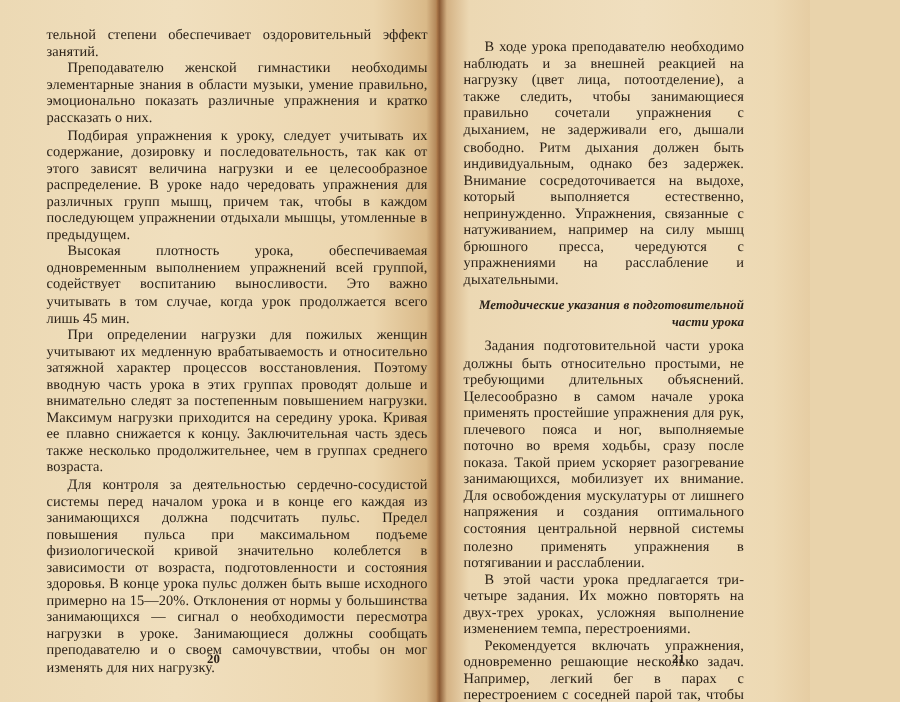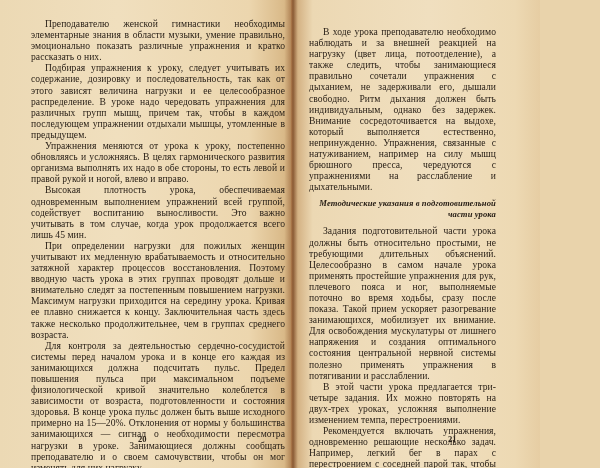--- a/index.html
+++ b/index.html
@@ -45,23 +45,23 @@
     }
     .page-left .page-number { left:138px; }
     .page-right .page-number { left:155px; }
   </style>
 </head>
 <body>
 
 <div class="spread">
 
   <div class="page page-left">
+    <p class="para noindent">тельной степени обеспечивает оздоровительный эффект занятий.</p>
     <p class="para">Преподавателю женской гимнастики необходимы элементарные знания в области музыки, умение правильно, эмоционально показать различные упражнения и кратко рассказать о них.</p>
     <p class="para">Подбирая упражнения к уроку, следует учитывать их содержание, дозировку и последовательность, так как от этого зависят величина нагрузки и ее целесообразное распределение. В уроке надо чередовать упражнения для различных групп мышц, причем так, чтобы в каждом последующем упражнении отдыхали мышцы, утомленные в предыдущем.</p>
-    <p class="para">Упражнения меняются от урока к уроку, постепенно обновляясь и усложняясь. В целях гармонического развития организма выполнять их надо в обе стороны, то есть левой и правой рукой и ногой, влево и вправо.</p>
     <p class="para">Высокая плотность урока, обеспечиваемая одновременным выполнением упражнений всей группой, содействует воспитанию выносливости. Это важно учитывать в том случае, когда урок продолжается всего лишь 45 мин.</p>
     <p class="para">При определении нагрузки для пожилых женщин учитывают их медленную врабатываемость и относительно затяжной характер процессов восстановления. Поэтому вводную часть урока в этих группах проводят дольше и внимательно следят за постепенным повышением нагрузки. Максимум нагрузки приходится на середину урока. Кривая ее плавно снижается к концу. Заключительная часть здесь также несколько продолжительнее, чем в группах среднего возраста.</p>
     <p class="para">Для контроля за деятельностью сердечно-сосудистой системы перед началом урока и в конце его каждая из занимающихся должна подсчитать пульс. Предел повышения пульса при максимальном подъеме физиологической кривой значительно колеблется в зависимости от возраста, подготовленности и состояния здоровья. В конце урока пульс должен быть выше исходного примерно на 15—20%. Отклонения от нормы у большинства занимающихся — сигнал о необходимости пересмотра нагрузки в уроке. Занимающиеся должны сообщать преподавателю и о своем самочувствии, чтобы он мог изменять для них нагрузку.</p>
     <div class="page-number">20</div>
   </div>
 
   <div class="spine"></div>
 
   <div class="page page-right">
     <p class="para">В ходе урока преподавателю необходимо наблюдать и за внешней реакцией на нагрузку (цвет лица, потоотделение), а также следить, чтобы занимающиеся правильно сочетали упражнения с дыханием, не задерживали его, дышали свободно. Ритм дыхания должен быть индивидуальным, однако без задержек. Внимание сосредоточивается на выдохе, который выполняется естественно, непринужденно. Упражнения, связанные с натуживанием, например на силу мышц брюшного пресса, чередуются с упражнениями на расслабление и дыхательными.</p>

